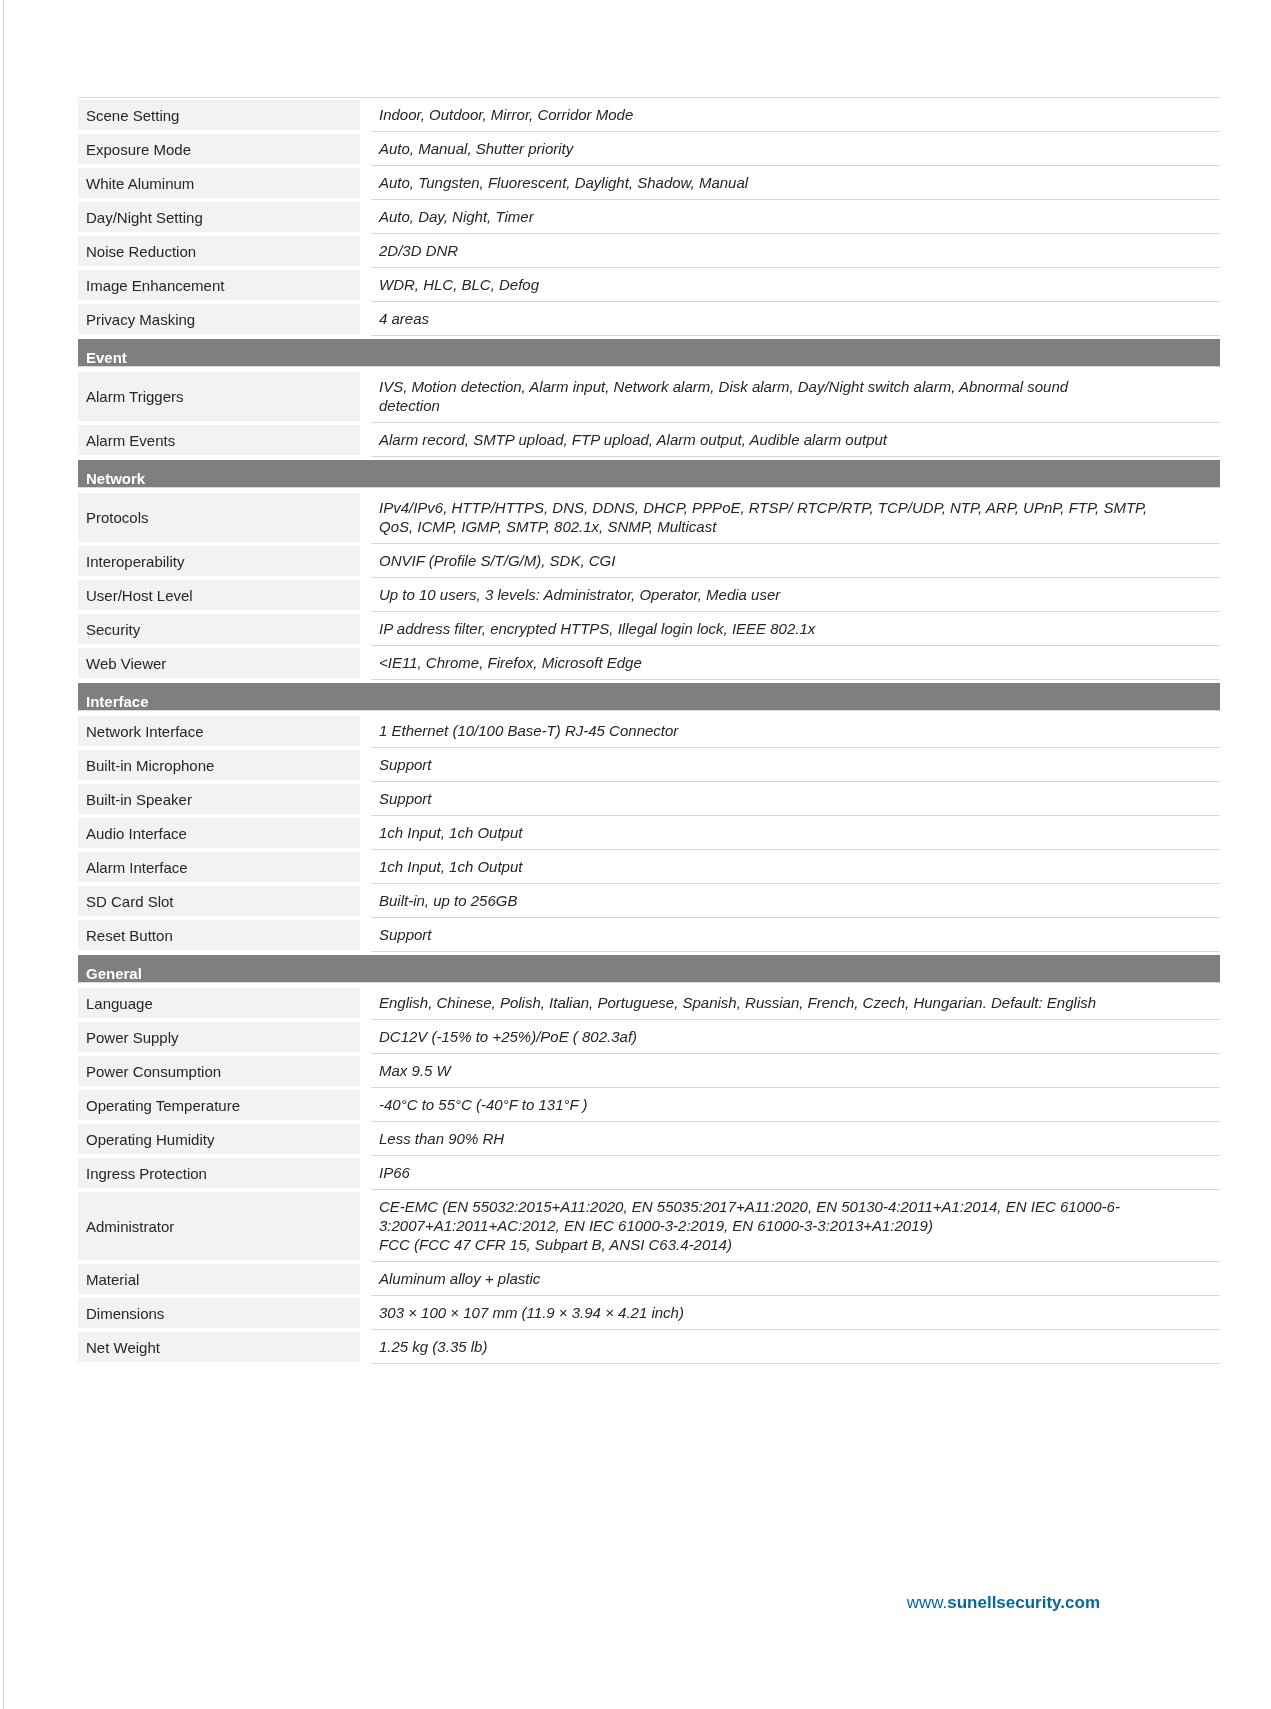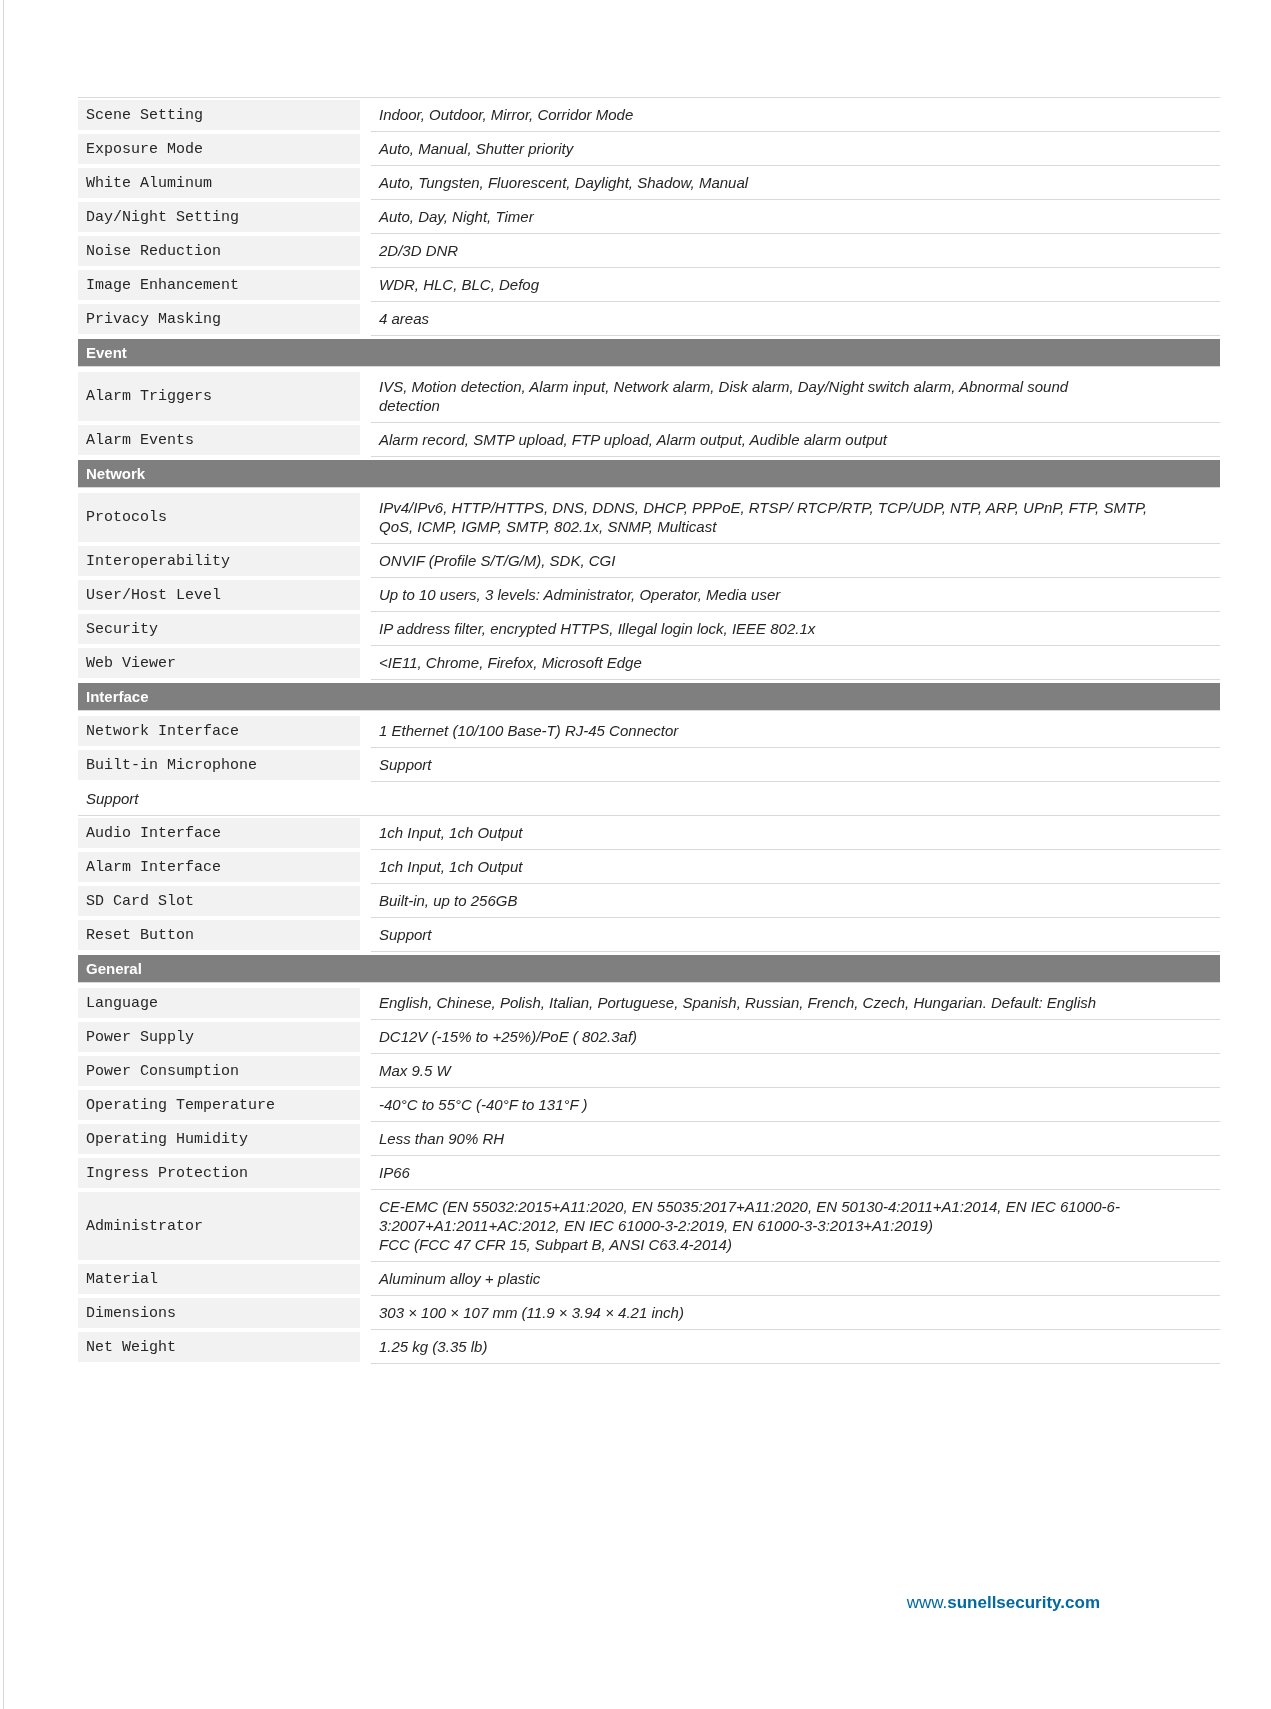--- a/index.html
+++ b/index.html
@@ -39,41 +39,40 @@
   .cell-label {
     width: 282px;
     flex: 0 0 282px;
     background: var(--label-cell, #f2f2f2);
     box-shadow: inset 0 2px 0 #ffffff, inset 0 -2px 0 #ffffff;
     padding: 7px 6px 7px 8px;
     box-sizing: border-box;
     display: flex;
     align-items: center;
     margin-right: 11px;
-    font-family: Liberation Mono, monospace;
   }
   .cell-value {
     flex: 1;
     padding: 7px 20px 7px 8px;
     box-sizing: border-box;
     border-bottom: 1px solid var(--separator, #d9d9d9);
     display: flex;
     align-items: center;
     white-space: pre-line;
     font-style: italic;
   }
   .section-bar {
     height: 27px;
     margin: 3px 0;
     background: var(--section-bar, #7f7f7f);
     color: #ffffff;
     font-size: 15px;
     font-weight: bold;
     display: flex;
-    align-items: center;
+    align-items: flex-end;
     padding-left: 8px;
     border-bottom: 1px solid var(--separator, #d9d9d9);
   }
   .footer {
     position: absolute;
     top: 1593px;
     right: 171px;
     font-size: 17px;
     color: #0369a1;
     white-space: nowrap;
@@ -157,20 +156,21 @@
   </div>
     <div class="spec-row">
     <div class="cell-label">Network Interface</div>
     <div class="cell-value">1 Ethernet (10/100 Base-T) RJ-45 Connector</div>
   </div>
     <div class="spec-row">
     <div class="cell-label">Built-in Microphone</div>
     <div class="cell-value">Support</div>
   </div>
     <div class="spec-row">
+    <div class="cell-label">Built-in Speaker</div>
     <div class="cell-value">Support</div>
   </div>
     <div class="spec-row">
     <div class="cell-label">Audio Interface</div>
     <div class="cell-value">1ch Input, 1ch Output</div>
   </div>
     <div class="spec-row">
     <div class="cell-label">Alarm Interface</div>
     <div class="cell-value">1ch Input, 1ch Output</div>
   </div>

